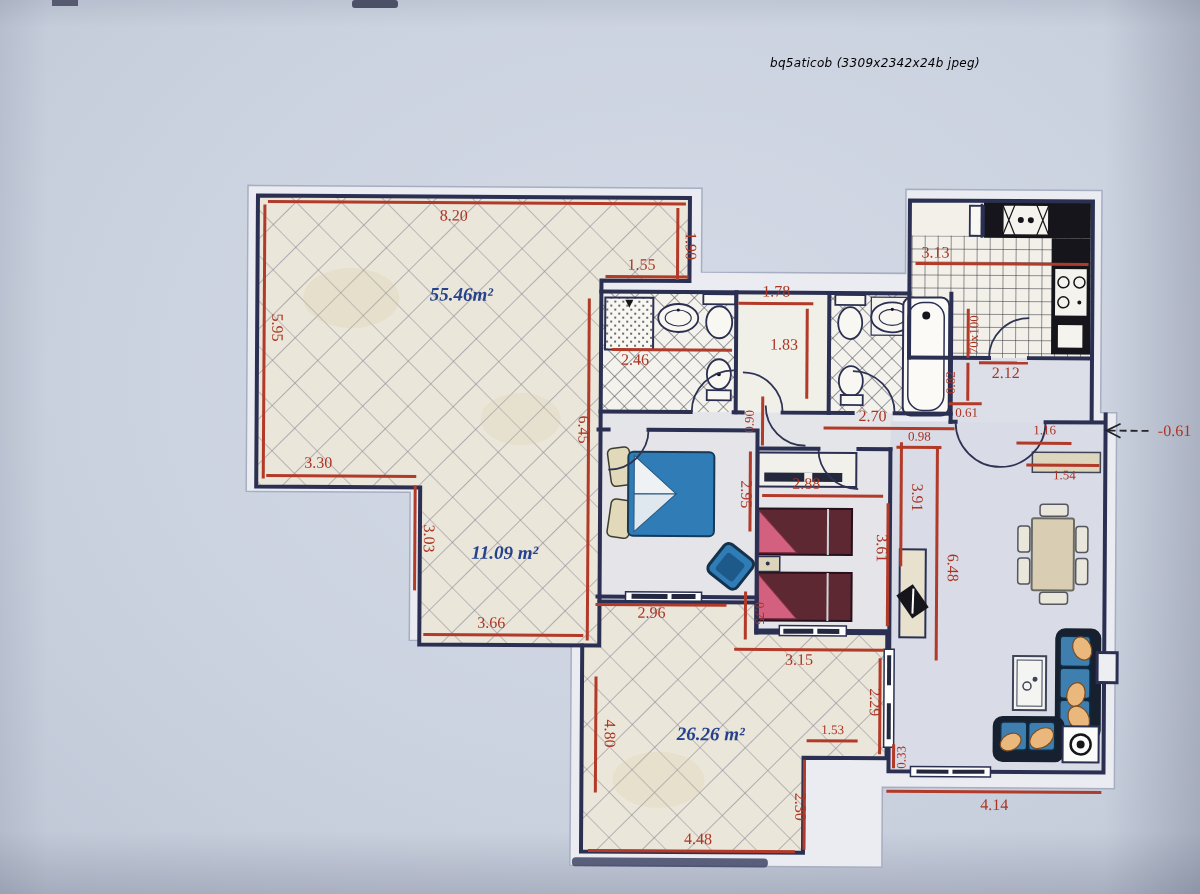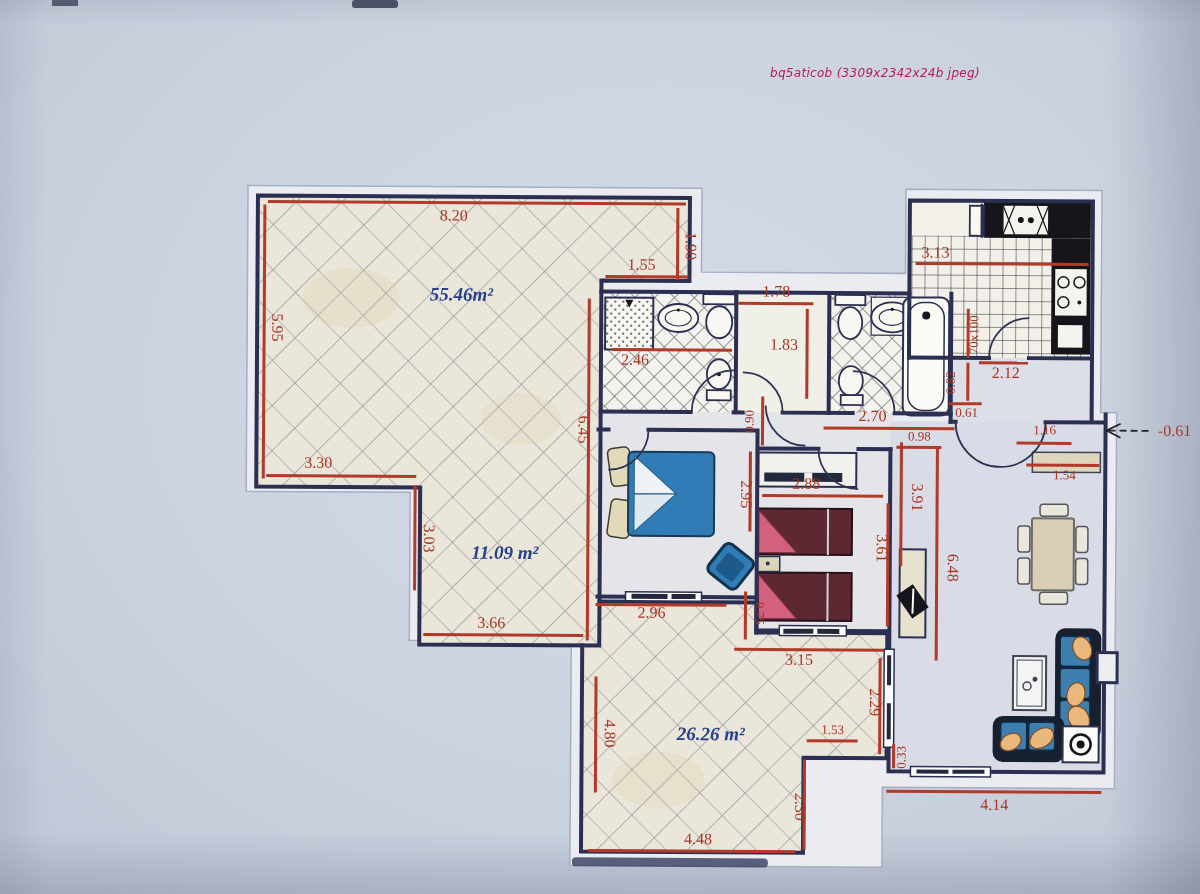--- a/index.html
+++ b/index.html
@@ -5,22 +5,22 @@
   html,body{margin:0;padding:0}
   body{
     width:1200px;height:894px;overflow:hidden;position:relative;
     font-family:"Liberation Serif",serif;
     background:
       linear-gradient(to bottom, rgba(70,76,100,.10), rgba(70,76,100,0) 3%, rgba(70,76,100,0) 93%, rgba(55,60,85,.20)),
       linear-gradient(to right, rgba(70,76,100,.10), rgba(70,76,100,0) 4%, rgba(70,76,100,0) 92%, rgba(55,60,85,.22)),
       radial-gradient(ellipse at 55% 42%, #d4dae6 0%, #ccd3e0 55%, #bfc7d6 100%);
   }
   .caption{
-    position:absolute;left:770px;top:66px;
-    font:italic 12px "DejaVu Sans",sans-serif;color:#be185d;letter-spacing:.3px;
+    position:absolute;left:770px;top:56px;
+    font:italic 12px "DejaVu Sans",sans-serif;color:#000000;letter-spacing:.3px;
   }
   svg{position:absolute;left:0;top:0}
   .dim{font-family:"Liberation Serif",serif;font-size:16px;fill:#ab3423;text-anchor:middle}
   .dim.sm{font-size:13px}
   .area{font-family:"Liberation Serif",serif;font-size:19px;font-style:italic;font-weight:bold;fill:#26428c;text-anchor:middle}
   .rl{stroke:#b23a29;stroke-width:3;fill:none}
   .wall{stroke:#2b3052;stroke-width:4;fill:none;stroke-linecap:square}
   .wallthin{stroke:#2b3052;stroke-width:2.5;fill:none}
   .door{stroke:#2e3354;stroke-width:1.8;fill:none}
   .fix{fill:#f8f7f2;stroke:#2b3052;stroke-width:1.8}

